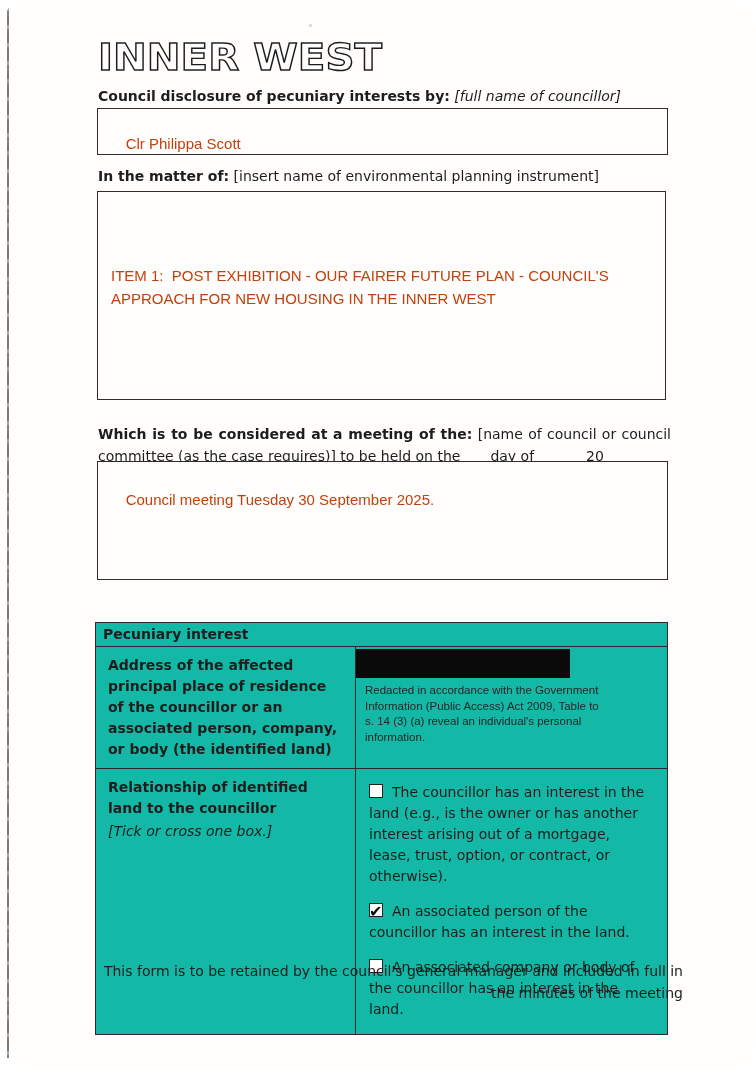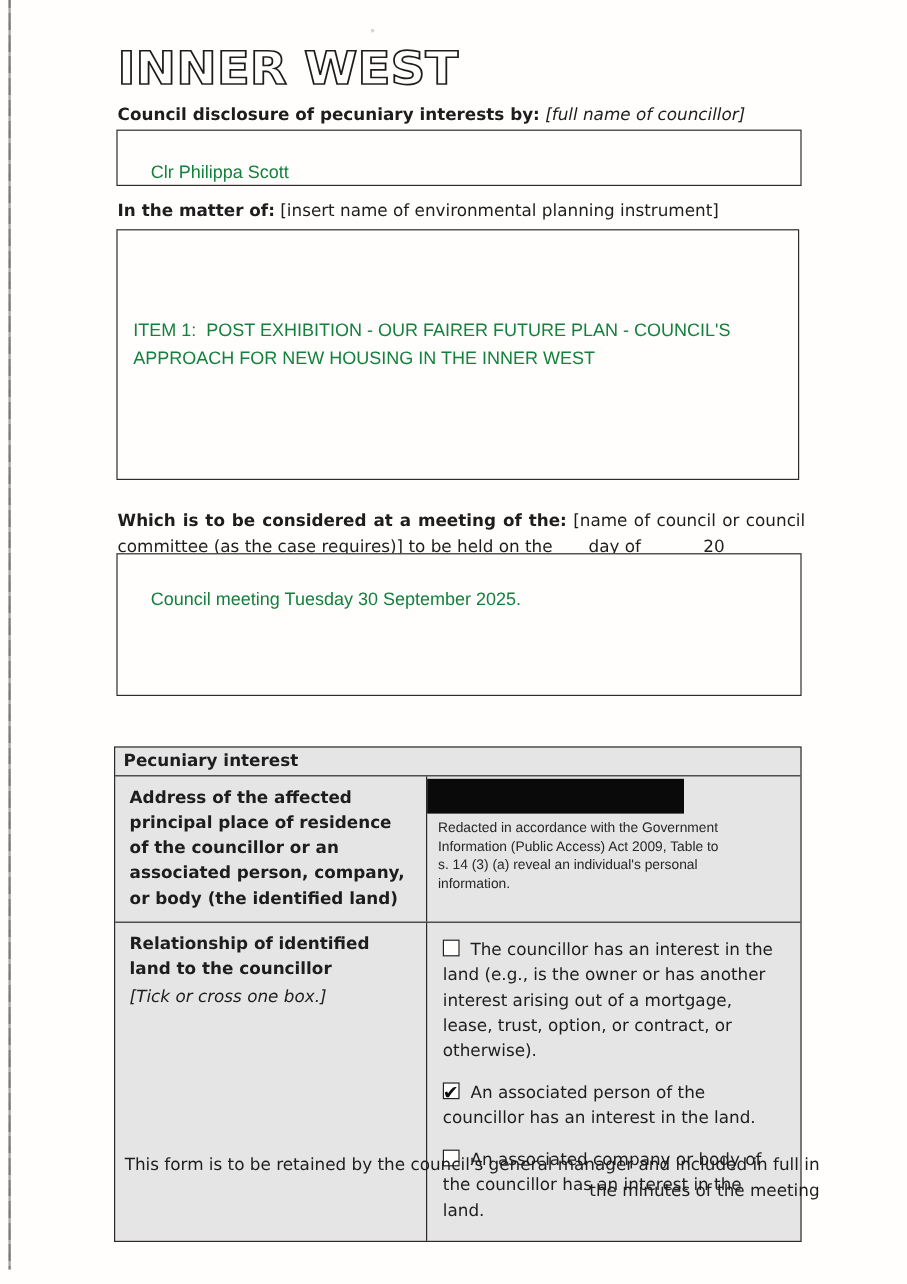--- a/index.html
+++ b/index.html
@@ -4,20 +4,21 @@
 <style>
   html, body { margin: 0; padding: 0; background: #ffffff; }
   .page {
     position: relative;
     width: 756px;
     height: 1070px;
     background: #fffefd;
     font-family: "DejaVu Sans", sans-serif;
     color: #1d1d1d;
     overflow: hidden;
+    border-radius: 29px;
   }
   
   .scan-line {
     position: absolute;
     left: 7px; top: 0;
     width: 2px; height: 1058px;
     background: repeating-linear-gradient(to bottom, #4a4a4a 0 7px, #8a8a8a 7px 11px, #555 11px 18px);
     opacity: .75;
   }
   .speckles {
@@ -36,41 +37,41 @@
 
   .lbl-disclosure { left: 98px; top: 86px; width: 575px; }
   .lbl-matter { left: 98px; top: 166px; width: 575px; }
 
   .input-box {
     position: absolute;
     border: 1.7px solid #2e2d2c;
     background: #fffefd;
     font-family: "Liberation Sans", sans-serif;
     font-size: 15px;
-    color: #15803d;
+    color: #c2410c;
     box-sizing: border-box;
     white-space: pre-wrap;
   }
   .box-name   { left: 97px; top: 108px; width: 571px; height: 47px; padding: 9px 11px; }
   .box-matter { left: 97px; top: 191px; width: 569px; height: 209px; padding: 25px 14px 0 13px; line-height: 1.55; }
   .box-matter .val { display: block; width: 528px; }
   .box-meeting{ left: 97px; top: 461px; width: 571px; height: 119px; padding: 12px 11px; }
 
   .para-meeting {
     position: absolute; left: 98px; top: 423px; width: 573px;
     font-size: 14px; line-height: 1.6;
   }
   .para-meeting .line1 { text-align: justify; text-align-last: justify; }
   .spacer-a { display: inline-block; width: 30px; }
   .spacer-b { display: inline-block; width: 52px; }
 
   .pi-table {
     position: absolute; left: 95px; top: 622px; width: 573px;
     border: 1.8px solid #2a2a29; box-sizing: border-box;
-    background: #e5e5e5;
+    background: #14b8a6;
   }
   .pi-header {
     font-size: 14px; font-weight: bold;
     padding: 3px 7px 4px 7px;
     border-bottom: 1.6px solid #2a2a29;
   }
   .pi-row { display: flex; }
   .pi-row-1 { border-bottom: 1.6px solid #2a2a29; min-height: 107px; }
   .pi-row-2 { min-height: 196px; }
   .pi-cell-left {

